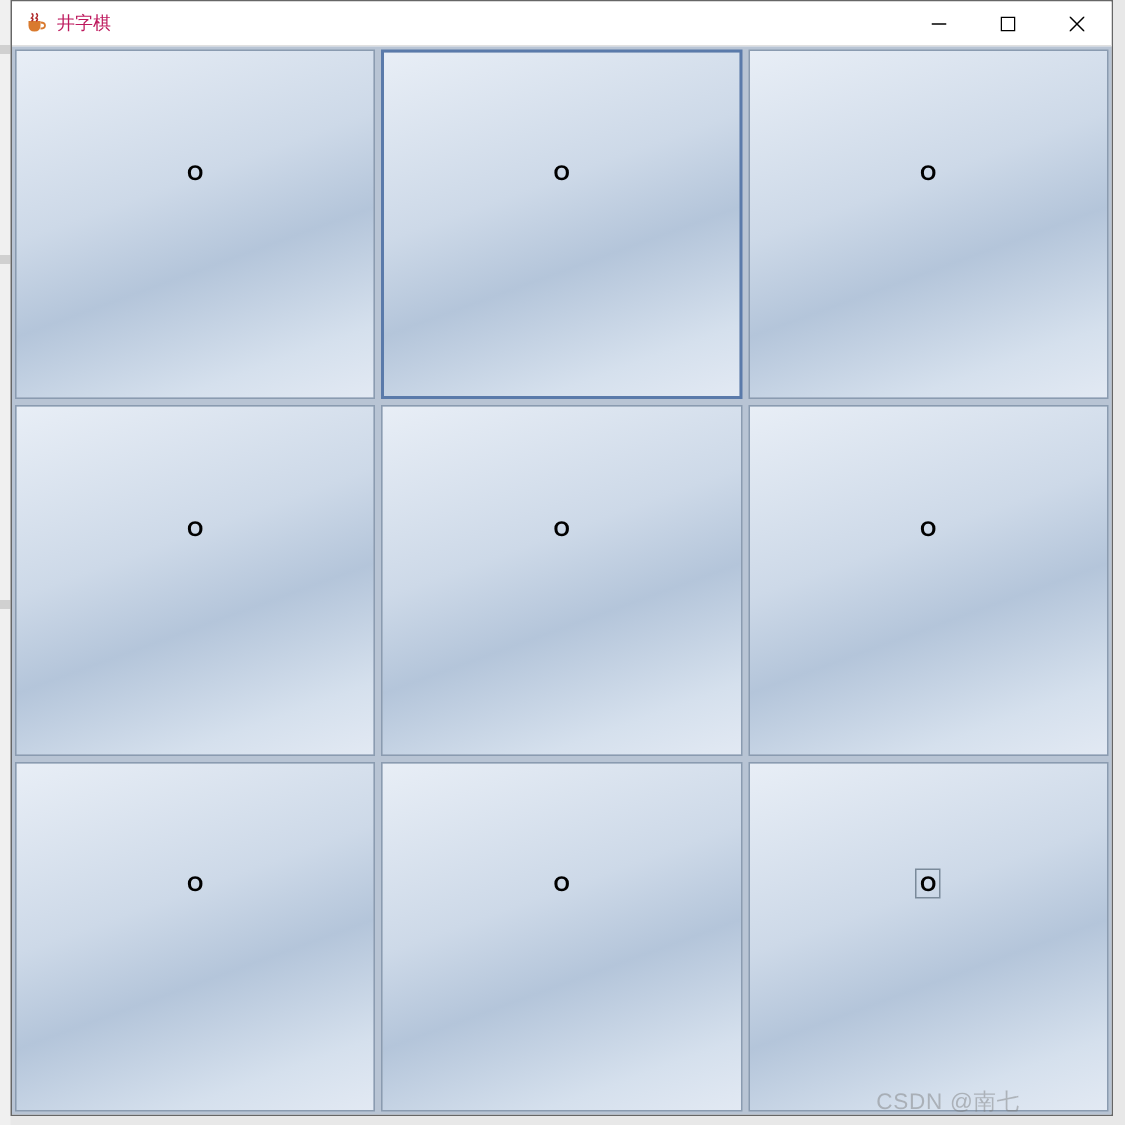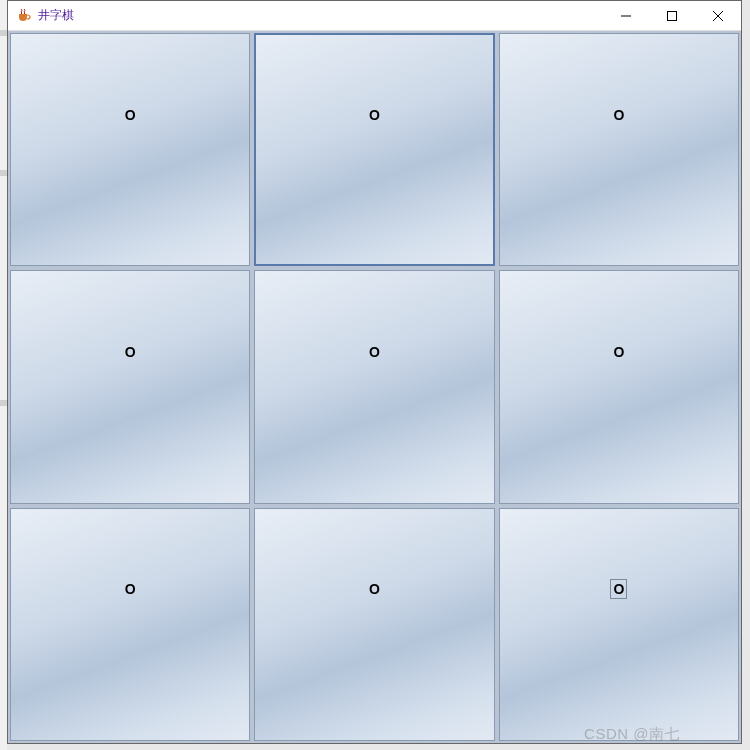--- a/index.html
+++ b/index.html
@@ -33,21 +33,21 @@
     .titlebar-icon {
       width: 16px;
       height: 16px;
       margin-left: 8px;
       margin-right: 6px;
       position: relative;
     }
     .titlebar-icon svg { display: block; }
     .titlebar-title {
       font-size: 12px;
-      color: #4c1d95;
+      color: #be185d;
       flex: 1;
     }
     .window-buttons {
       display: flex;
       height: 100%;
     }
     .win-btn {
       width: 46px;
       height: 100%;
       display: flex;

